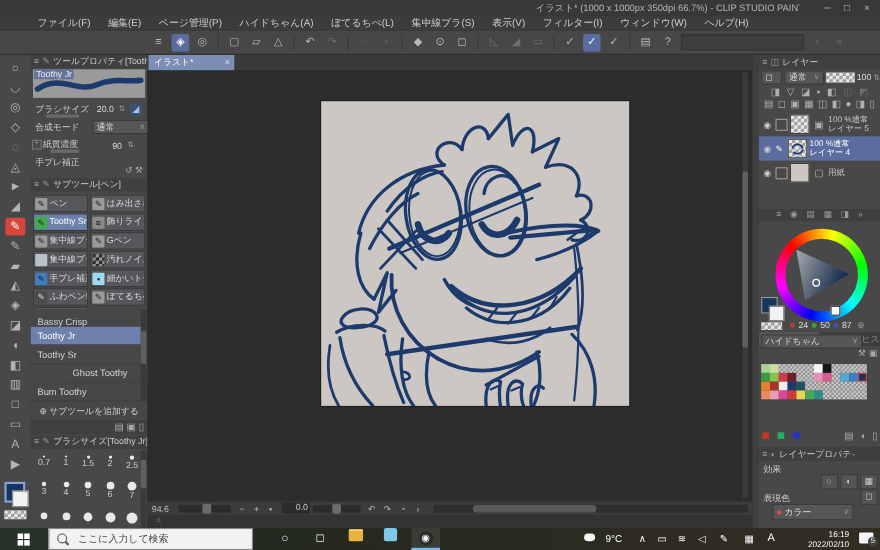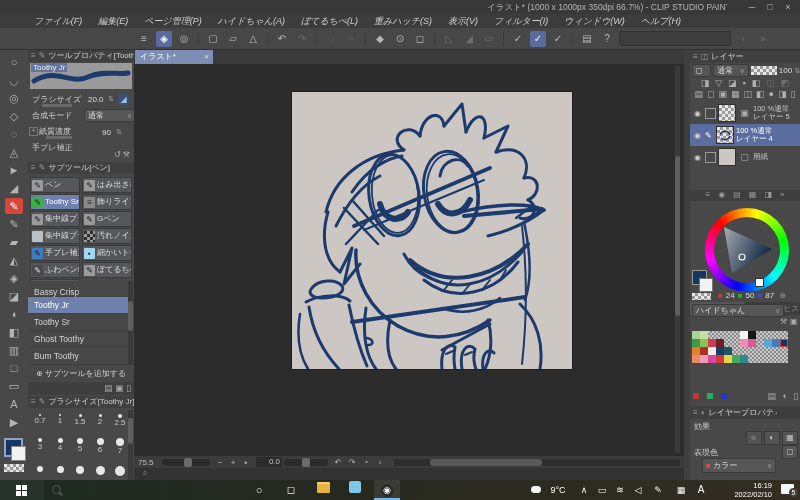--- a/index.html
+++ b/index.html
@@ -4,21 +4,21 @@
 <style>
   html,body{margin:0;padding:0;}
   body{width:800px;height:500px;overflow:hidden;font-family:"Liberation Sans","DejaVu Sans",sans-serif;background:#2c2c2c;-webkit-font-smoothing:antialiased;}
   #app{position:relative;width:800px;height:500px;background:#2c2c2c;font-size:8px;color:#c8c8c8;}
   .abs{position:absolute;}
   .nowrap{white-space:nowrap;overflow:hidden;}
   
   .titlebar{left:0;top:0;width:800px;height:14px;background:#383838;color:#b5b5b5;font-size:8.5px;line-height:14px;}
   .winbtn{display:inline-block;width:16px;text-align:center;color:#bbb;font-size:9px;}
   .menubar{left:0;top:14px;width:800px;height:14px;background:#3c3c3c;line-height:14px;color:#cfcfcf;font-size:9px;display:flex;gap:16px;padding-left:34px;box-sizing:border-box;}
-  .menubar span{cursor:default;font-style:italic;}
+  .menubar span{cursor:default;}
   .toolbar{left:0;top:28px;width:800px;height:22px;background:#474747;border-bottom:1px solid #2f2f2f;display:flex;align-items:center;gap:4px;padding-left:136px;box-sizing:border-box;}
   .tbi{width:16px;height:16px;line-height:16px;text-align:center;color:#b8b8b8;font-size:10px;border-radius:2px;flex:0 0 auto;}
   .tbi.active{background:#5a6c9e;color:#fff;}
   .tbi.dim{color:#6e6e6e;}
   .tbsep{width:1px;height:14px;background:#3a3a3a;margin:0 2px;flex:0 0 auto;}
   .tbfield{width:110px;height:13px;background:#3e3e3e;border:1px solid #333;border-radius:2px;flex:0 0 auto;}
   
   .toolstrip{left:0;top:50px;width:28px;height:430px;background:#484848;border-right:1px solid #3a3a3a;}
   .tool{position:absolute;left:5px;width:18px;height:16px;line-height:16px;text-align:center;color:#b4b4b4;font-size:11px;border-radius:2px;}
   .tool.activered{background:#d8453a;color:#fff;}
@@ -95,21 +95,21 @@
     <span class="abs" style="right:22px;top:0;"><span class="winbtn">□</span></span>
     <span class="abs" style="right:4px;top:0;"><span class="winbtn">×</span></span>
   </div>
 
   <div class="abs menubar">
     <span>ファイル(F)</span>
     <span>編集(E)</span>
     <span>ページ管理(P)</span>
     <span>ハイドちゃん(A)</span>
     <span>ぼてるちぺ(L)</span>
-    <span>重みハッチ(S)</span>
+    <span>集中線ブラ(S)</span>
     <span>表示(V)</span>
     <span>フィルター(I)</span>
     <span>ウィンドウ(W)</span>
     <span>ヘルプ(H)</span>
   </div>
 
   <div class="abs toolbar">
     <span class="tbi">≡</span>
     <span class="tbi active">◈</span>
     <span class="tbi">◎</span>
@@ -268,21 +268,21 @@
     <div class="stbtn" style="left:30px;top:279px;">
         <span class="chip" style="background:#22262e;color:#eee;">▥</span>
         <span class="nowrap">重みハッチ</span>
       </div>
   </div>
 
   <div>
     <div class="listitem" style="top:281px;height:16px;line-height:22px;"><span>Bassy Crisp</span></div>
     <div class="listitem sel" style="top:297px;"><span>Toothy Jr</span></div>
     <div class="listitem" style="top:314px;"><span>Toothy Sr</span></div>
-    <div class="listitem" style="top:331px;"><span>Ghost Toothy</span></div>
+    <div class="listitem" style="top:331px;margin-left:32px;"><span>Ghost Toothy</span></div>
     <div class="listitem" style="top:348px;"><span>Bum Toothy</span></div>
     <div class="vscroll" style="left:128px;top:281px;height:84px;">
         <span class="thumb" style="top:20px;height:30px;"></span>
       </div>
     <div class="abs" style="left:28px;top:366px;width:106px;height:15px;background:#474747;text-align:center;color:#d0d0d0;line-height:15px;font-size:8px;">
       <span>⊕</span>
       <span>サブツールを追加する</span>
     </div>
     <div class="abs" style="left:28px;top:382px;width:106px;height:13px;background:#3f3f3f;text-align:right;color:#a8a8a8;font-size:9px;line-height:13px;">
       <span>▤</span>
@@ -391,21 +391,21 @@
           <path d="M191,277 C189,261 197,255 202,261"></path>
           <path d="M154,262 L161,259 M173,263 L180,260" stroke-width="2"></path>
         </g>
       </svg>
     </div>
     <div class="vscroll" style="left:541px;top:2px;height:387px;">
         <span class="thumb" style="top:90px;height:160px;"></span>
       </div>
   </div>
   <div class="abs statusbar">
-    <span class="abs" style="left:4px;top:1px;">75.5</span>
+    <span class="abs" style="left:4px;top:1px;">94.6</span>
     <div class="slider" style="left:28px;width:48px;">
         <span class="knob" style="left:22px;"></span>
       </div>
     <span class="sbtn" style="left:80px;">−</span>
     <span class="sbtn" style="left:93px;">+</span>
     <span class="sbtn" style="left:106px;">▪</span>
     <span class="valbox" style="left:122px;width:22px;">0.0</span>
     <div class="slider" style="left:150px;width:44px;">
         <span class="knob" style="left:18px;"></span>
       </div>
@@ -574,20 +574,21 @@
 
   <div class="abs taskbar">
     <div class="startbtn">
       <span class="winlogo">
           <div></div>
           <div></div>
           <div></div>
           <div></div>
         </span>
     </div>
+    <div class="searchbox nowrap">ここに入力して検索</div>
     <span class="mag"></span>
     <span class="tbicon" style="left:246px;font-size:11px;">○</span>
     <span class="tbicon" style="left:278px;">◻</span>
     <span class="tbicon" style="left:310px;"><span style="display:inline-block;width:13px;height:9px;background:#e8b33c;border-radius:1px;border-top:2px solid #f4cf6e;"></span></span>
     <span class="tbicon" style="left:342px;"><span style="display:inline-block;width:12px;height:12px;background:#7ec8e8;border-radius:2px;"></span></span>
     <span class="tbicon" style="left:374px;background:rgba(255,255,255,0.09);border-bottom:2px solid #76b9ed;box-sizing:border-box;"><span style="display:inline-block;width:13px;height:13px;background:#2b2b2b;border-radius:50%;color:#fff;font-size:9px;line-height:13px;">◉</span></span>
     <span class="tbicon" style="left:528px;width:16px;"><span style="display:inline-block;width:10px;height:7px;background:#f5f5f5;border-radius:4px;box-shadow:-3px-1px 0 #f1c40f;"></span></span>
     <span class="tbicon tray" style="left:546px;width:24px;">9°C</span>
     <span class="tbicon tray" style="left:576px;width:16px;">∧</span>
     <span class="tbicon tray" style="left:594px;width:16px;">▭</span>

